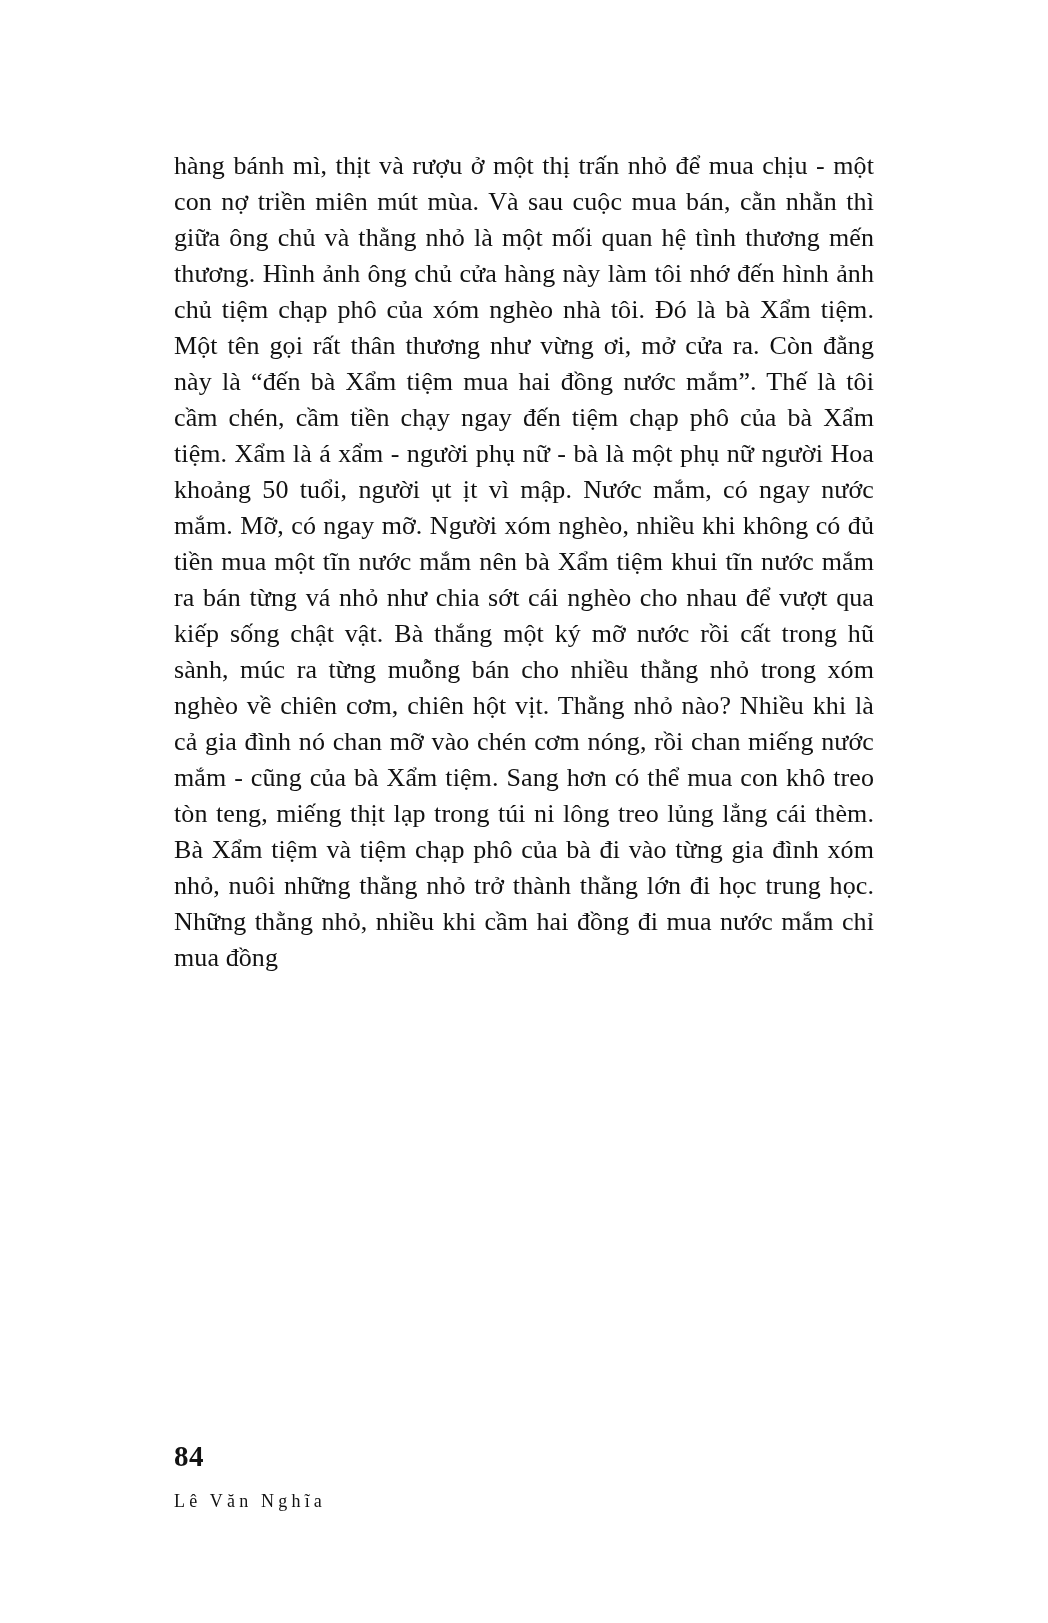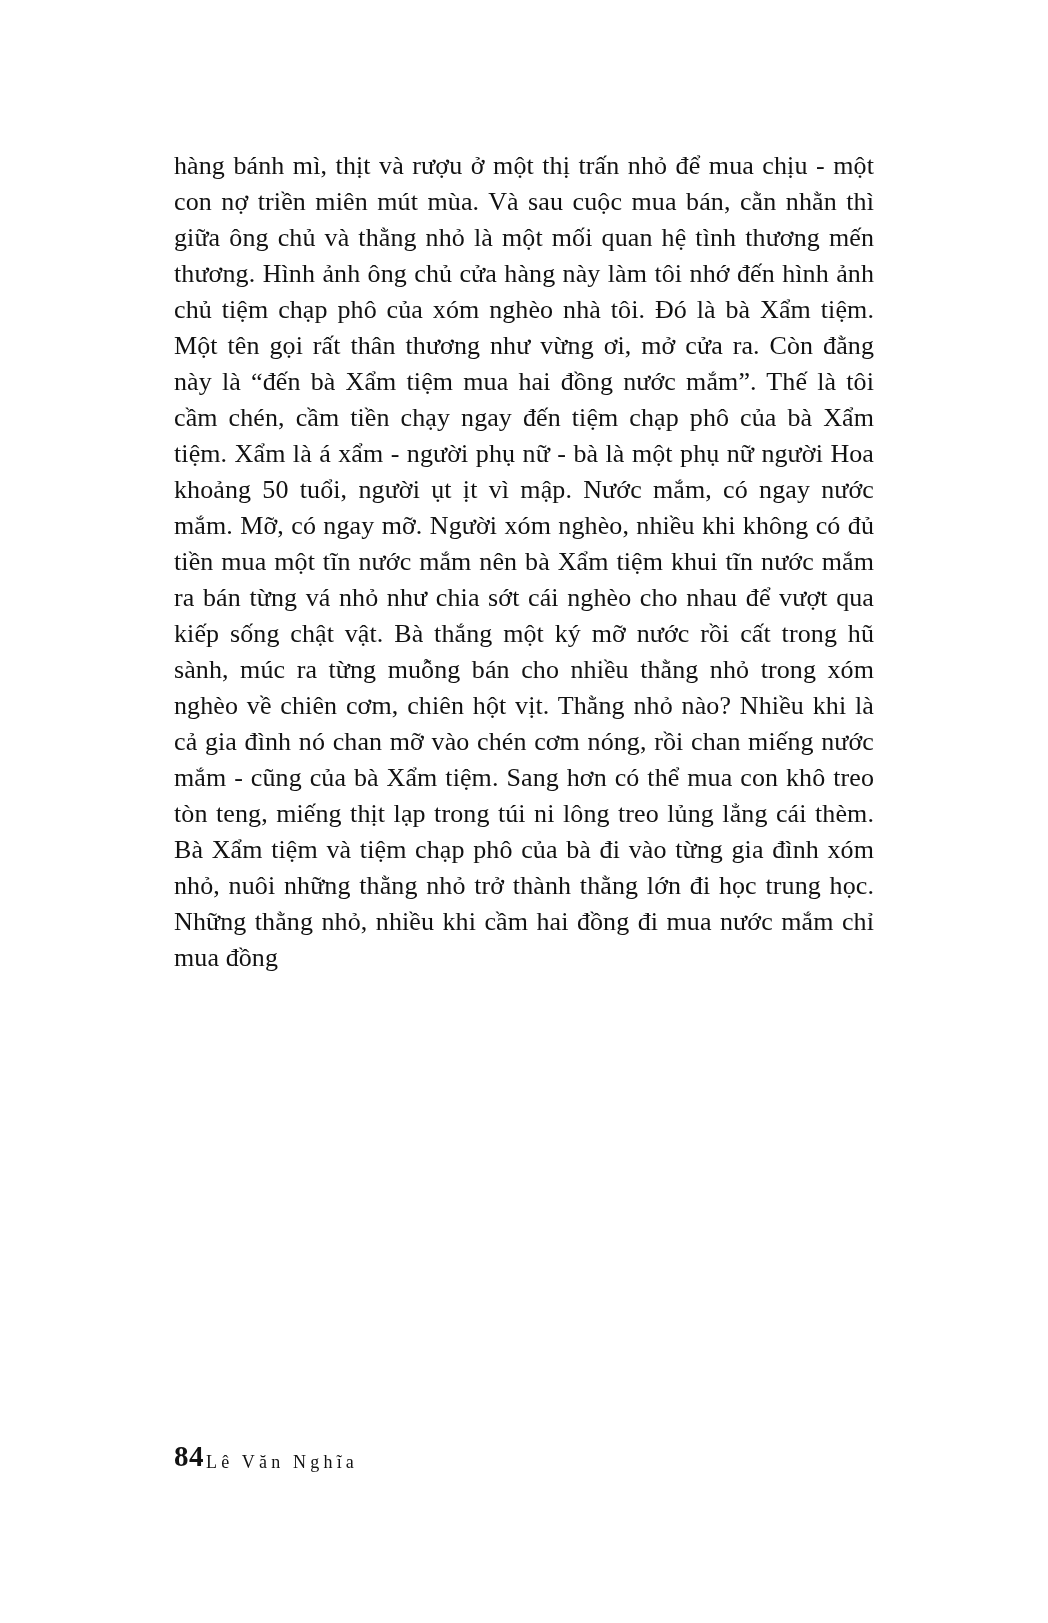--- a/index.html
+++ b/index.html
@@ -30,24 +30,25 @@
   }
   .text-block p {
     margin: 0;
     text-indent: 0;
   }
   .footer {
     position: absolute;
     left: 174px;
     top: 1440px;
     display: flex;
-    align-items: flex-end;
-    gap: 2px;
+    align-items: flex-start;
+    gap: 18px;
     font-family: "Liberation Serif", "DejaVu Serif", serif;
     color: #121212;
+    flex-direction: column;
   }
   .folio {
     font-size: 29px;
     font-weight: 700;
     letter-spacing: 0.5px;
   }
   .author {
     font-size: 18px;
     letter-spacing: 4.2px;
     font-weight: 400;

